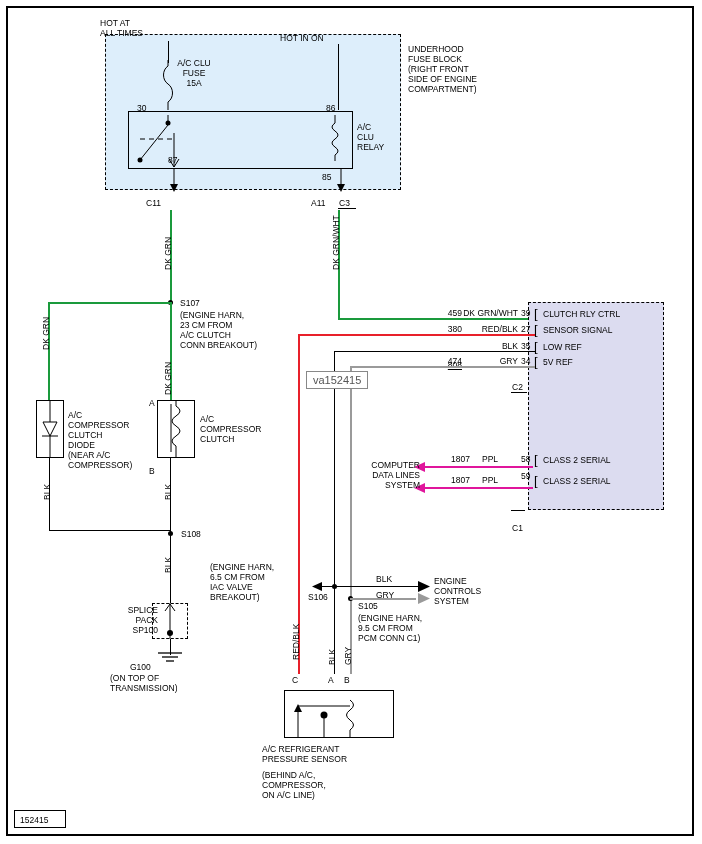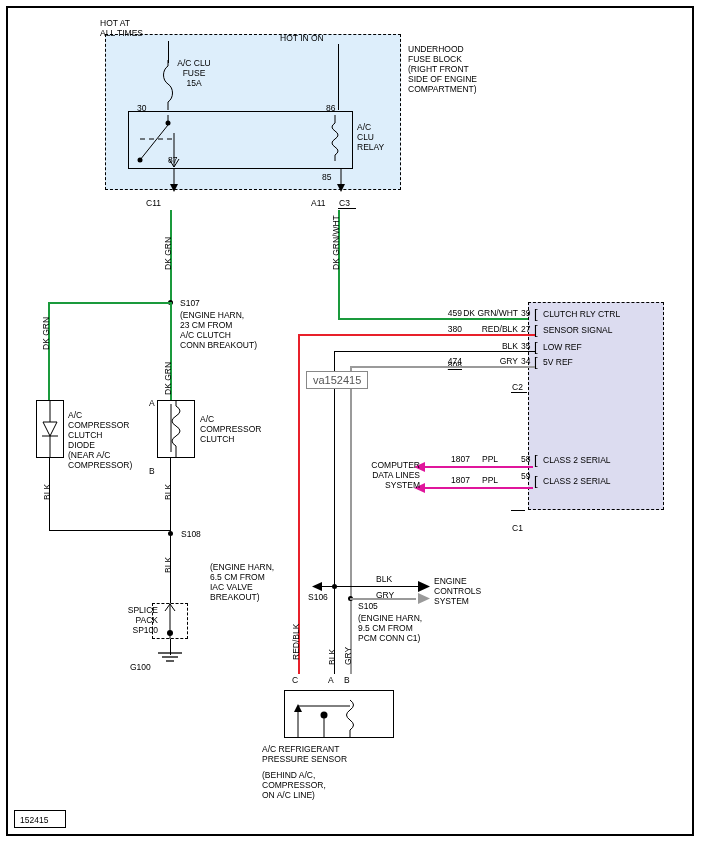--- a/index.html
+++ b/index.html
@@ -135,20 +135,21 @@
   <div class="t" style="left:110px;top:605px;width:48px;text-align:right;">SPLICE<br>PACK<br>SP100</div>
   <div class="t" style="left:157px;top:618px;font-size:8px;"></div>
 
   <div class="ln v1" style="left:170px;top:639px;height:16px;"></div>
   <svg style="left:156px;top:650px;width:28px;height:16px;" viewBox="0 0 28 16">
     <line x1="2" y1="3" x2="26" y2="3" stroke="#000" stroke-width="1.3"></line>
     <line x1="6" y1="7" x2="22" y2="7" stroke="#000" stroke-width="1.3"></line>
     <line x1="10" y1="11" x2="18" y2="11" stroke="#000" stroke-width="1.3"></line>
   </svg>
   <div class="t tc" style="left:130px;top:662px;width:80px;">G100</div>
+  <div class="t tc" style="left:110px;top:673px;width:120px;">(ON TOP OF<br>TRANSMISSION)</div>
 
   <div class="ln v1 grn" style="left:338px;top:210px;width:2px;height:110px;"></div>
   <div class="vert" style="left:331px;top:270px;">DK GRN/WHT</div>
   <div class="ln h1 grn" style="left:338px;top:318px;width:197px;height:2px;"></div>
 
   <div class="dashbox pcm" style="left:528px;top:302px;width:136px;height:208px;"></div>
 
   <div id="c2rows">
       <div class="t tr" style="left: 430px; top: 308px; width: 32px;">459</div>
       <div class="t tr" style="left: 440px; top: 308px; width: 78px;">DK GRN/WHT</div>

